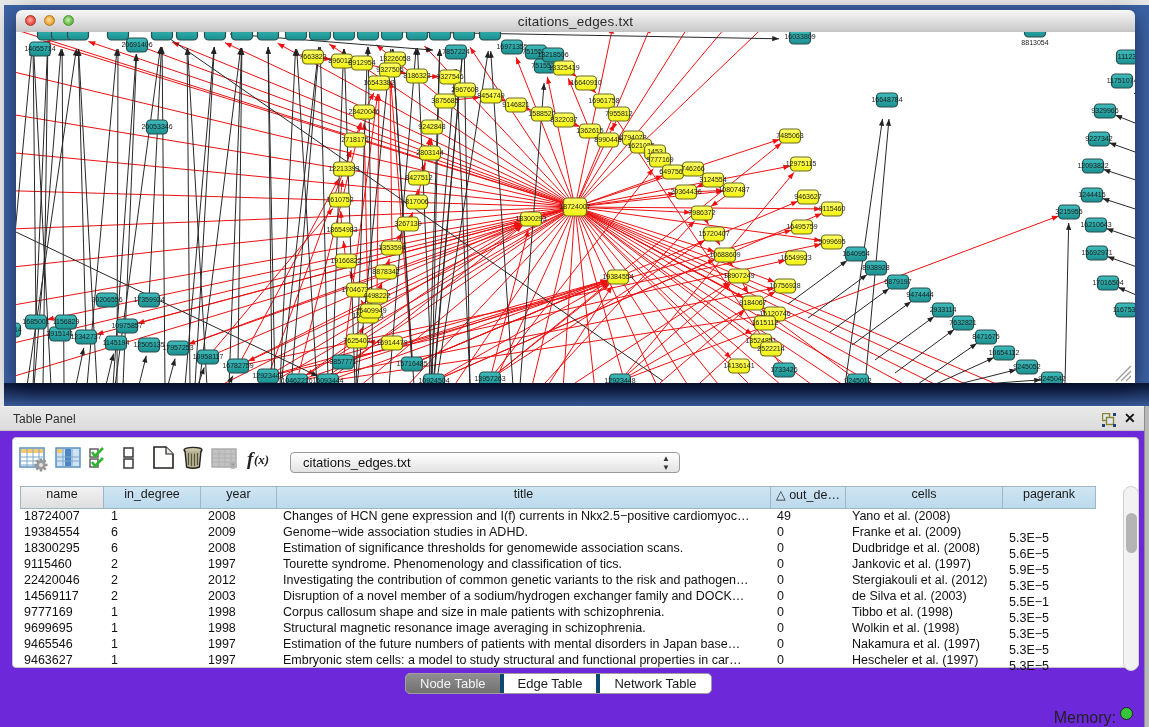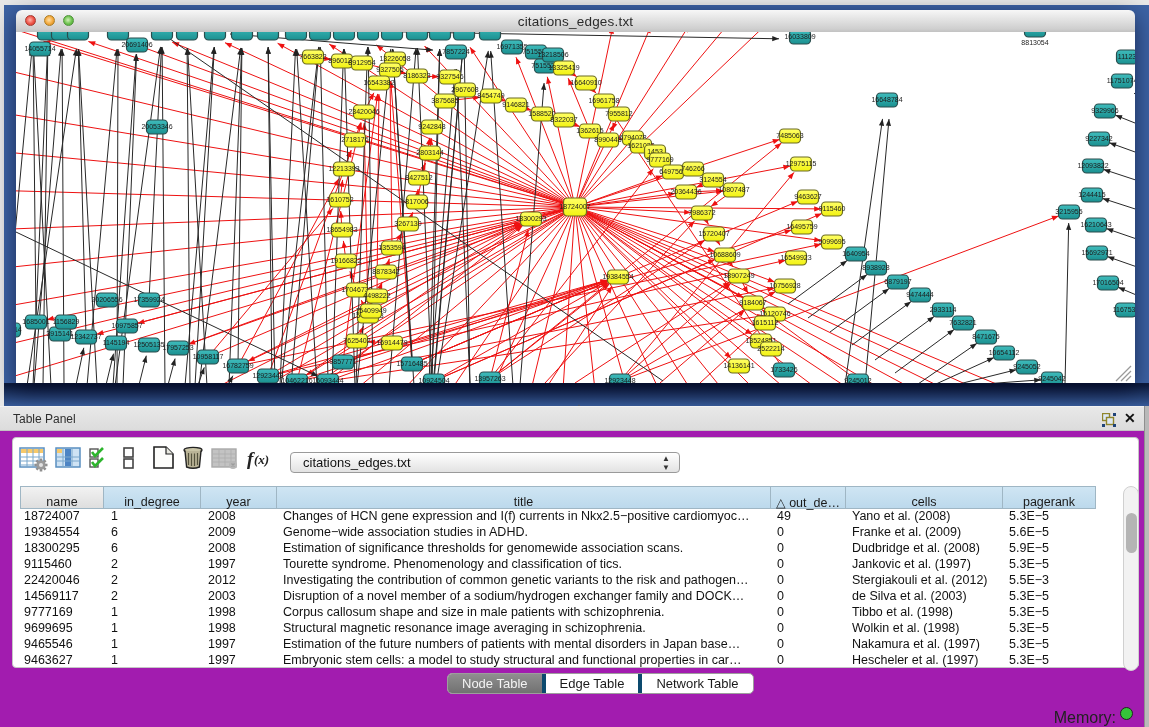--- a/index.html
+++ b/index.html
@@ -12,52 +12,52 @@
 #titlebar { position:absolute; left:0; top:0; width:1119px; height:23px;
   background:linear-gradient(#f7f7f7,#cfcfcf 85%,#c2c2c2); border-radius:6px 6px 0 0;
   border-bottom:1px solid #8a8a8a; }
 #title { position:absolute; width:100%; top:4px; text-align:center; font-size:13.5px; font-weight:normal; letter-spacing:0.2px; color:#2a2a2a; }
 .tl { position:absolute; top:4.5px; width:11px; height:11px; border-radius:50%; }
 #tl1 { left:9px; background:radial-gradient(circle at 4px 4px,#ffb6ad,#ee5246 55%,#c33b31); border:1px solid #a63a30;}
 #tl2 { left:28px; background:radial-gradient(circle at 4px 4px,#ffe2a8,#f3a83c 55%,#c9831f); border:1px solid #ad7d22;}
 #tl3 { left:47px; background:radial-gradient(circle at 4px 4px,#d3f0b8,#6cc24e 55%,#47a032); border:1px solid #51933c;}
 #canvas { position:absolute; left:0; top:22px; width:1119px; height:351px; background:#fff; }
 #divider { position:absolute; left:571px; top:397px; width:0; height:0; color:#555; font-size:8px; }
-#tpanel { position:absolute; left:0; top:406px; width:1149px; height:321px; background:#a21caf; }
+#tpanel { position:absolute; left:0; top:406px; width:1149px; height:321px; background:#6d28d9; }
 #tphead { position:absolute; left:0; top:0; width:1149px; height:25px;
   background:linear-gradient(#e8e8e8,#dcdcdc); border-bottom:1px solid #c2c2c2; border-top:1px solid #f2f2f2;}
 #tphead .lbl { position:absolute; left:13px; top:5px; font-size:12px; color:#2e2e2e; }
 #floatico { position:absolute; left:1102px; top:6px; width:14px; height:14px; }
 #closex { position:absolute; left:1124px; top:3px; font-size:14px; font-weight:bold; color:#111; }
 #wpanel { position:absolute; left:12px; top:31px; width:1127px; height:231px; background:#fff;
   border:1px solid #c6c6c6; border-radius:4px; }
 #toolbar { position:absolute; left:0; top:0; width:1125px; height:44px; }
 #combo { position:absolute; left:277px; top:14px; width:390px; height:21px;
   background:linear-gradient(#ffffff,#e2e2e2); border:1px solid #9a9a9a; border-radius:4px;
   font-size:13px; color:#111; padding:2px 0 0 12px; }
 #combo .arr { position:absolute; right:9px; top:1px; font-size:8px; color:#333; line-height:9px; }
 #thead { position:absolute; left:7px; top:48px; width:1075px; height:23px; font-size:12.5px; color:#1a1a1a; }
 #thead .hc { position:absolute; top:0; height:23px; background:linear-gradient(#cfe5f3,#bcd9ec);
-  border:1px solid #9fb6c4; border-left:none; text-align:center; padding-top:8px; }
+  border:1px solid #9fb6c4; border-left:none; text-align:center; padding-top:0; }
 #thead .hc0 { border-left:1px solid #9fb6c4; background:linear-gradient(#f2f2f2,#dedede); }
 #tbody { position:absolute; left:7px; top:71px; width:1075px; height:162px; overflow:hidden;
   font-size:12.5px; color:#111; }
 .tr { position:relative; width:100%; height:16px; }
 .c { position:absolute; top:0; height:16px; white-space:nowrap; overflow:hidden; }
 .c0 { left:4px; width:90px; }
 .c1 { left:91px; width:90px; }
 .c2 { left:188px; width:80px; }
 .c3 { left:263px; width:490px; }
 .c4 { left:757px; width:72px; }
 .c5 { left:832px; width:155px; }
-.c6 { left:989px; width:95px; }
+.c6 { left:989px; width:95px;margin-top:22px; }
 #vscroll { position:absolute; left:1110px; top:48px; width:16px; height:185px; background:#f2f2f2;
   border:1px solid #d0d0d0; border-radius:8px; }
 #vthumb { position:absolute; left:1.5px; top:26px; width:11px; height:40px; background:#b4b4b4; border-radius:6px; }
-#tabs { position:absolute; left:447px; top:267px; height:21px; display:flex;
+#tabs { position:absolute; left:405px; top:267px; height:21px; display:flex;
   border:1px solid #9d9d9d; border-radius:5px; overflow:hidden; background:#fff; font-size:13px; }
 .tab { padding:2px 14px 0 14px; height:21px; color:#1a1a1a; border-left:4px solid #0c4a6e; }
 .tab.first { border-left:none; background:linear-gradient(#8f8f8f,#6e6e6e); color:#f4f4f4; }
 #statusbar { position:absolute; left:0; top:699px; width:1149px; height:28px; }
 #mem { position:absolute; left:1040px; top:10px; width:76px; text-align:right; font-size:16px; color:#222; }
 #dot { position:absolute; left:1120px; top:8px; width:13px; height:13px; border-radius:50%;
   background:#35c43a; border:1.5px solid #222; }
 #rightedge { position:absolute; left:1144px; top:406px; width:5px; height:321px; background:#b9b9b9; border-left:1px solid #8f8f8f;}
 </style></head>
 <body>
@@ -982,21 +982,21 @@
             <div class="c c5">Jankovic et al. (1997)</div>
             <div class="c c6">5.3E−5</div>
           </div>
           <div class="tr">
             <div class="c c0">22420046</div>
             <div class="c c1">2</div>
             <div class="c c2">2012</div>
             <div class="c c3">Investigating the contribution of common genetic variants to the risk and pathogen…</div>
             <div class="c c4">0</div>
             <div class="c c5">Stergiakouli et al. (2012)</div>
-            <div class="c c6">5.5E−3</div>
+            <div class="c c6">5.5E−1</div>
           </div>
           <div class="tr">
             <div class="c c0">14569117</div>
             <div class="c c1">2</div>
             <div class="c c2">2003</div>
             <div class="c c3">Disruption of a novel member of a sodium/hydrogen exchanger family and DOCK…</div>
             <div class="c c4">0</div>
             <div class="c c5">de Silva et al. (2003)</div>
             <div class="c c6">5.3E−5</div>
           </div>

